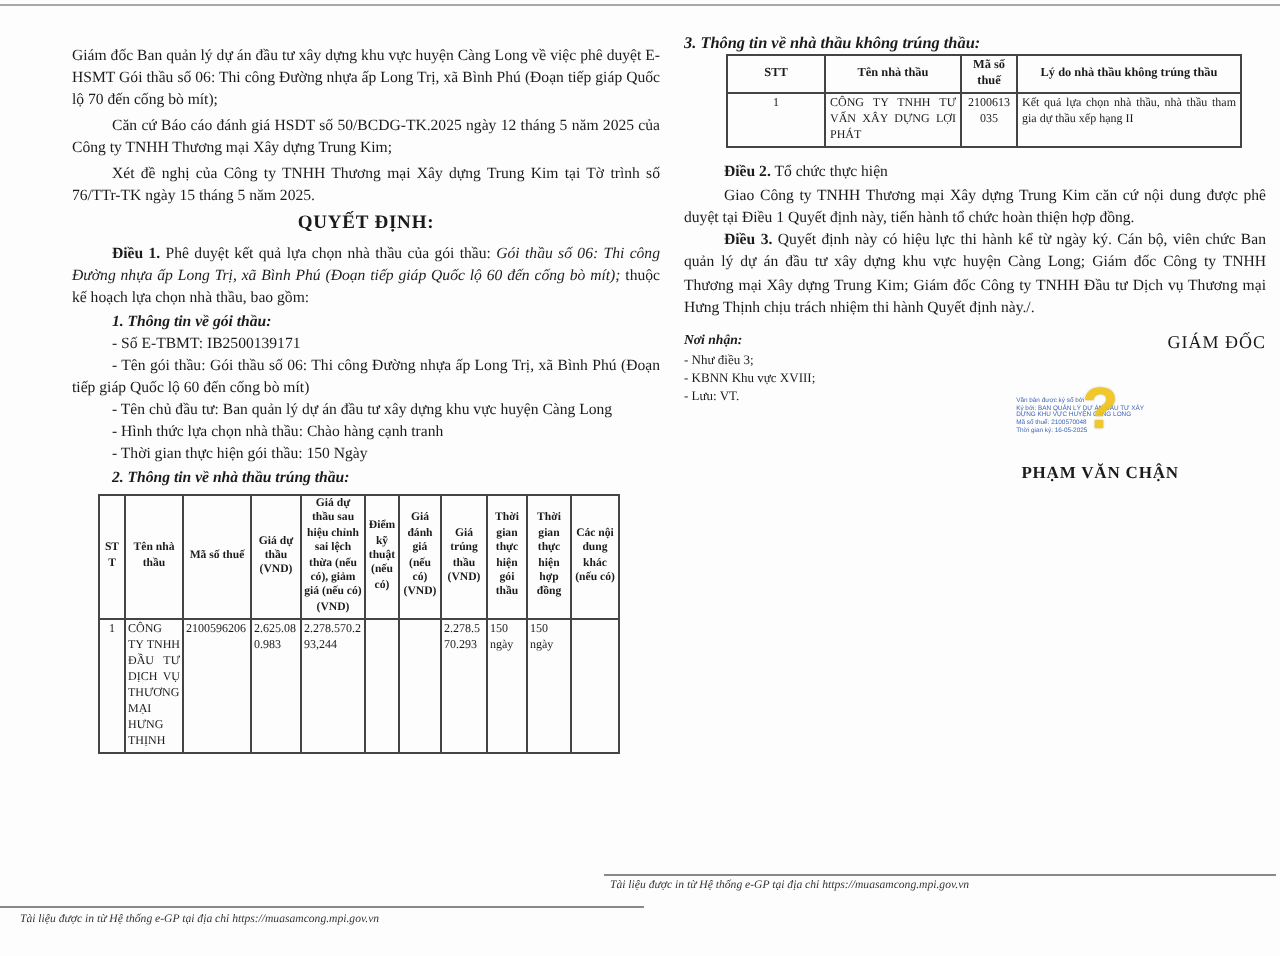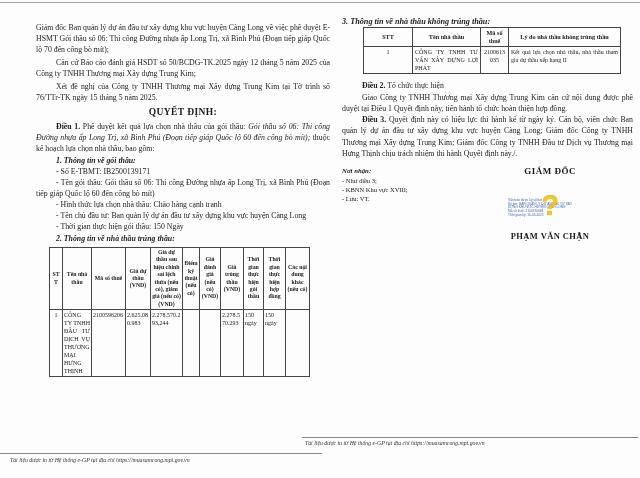--- a/index.html
+++ b/index.html
@@ -38,21 +38,21 @@
   .t2 th,.t2 td{border:1px solid #444;padding:1px 2px;vertical-align:top;word-wrap:break-word;}
   .t2 th{font-size:6.2px;line-height:8px;font-weight:bold;text-align:center;vertical-align:middle;}
   .t2 td{font-size:6px;line-height:8px;}
   .t2 td.ctr{text-align:center;}
   .t2 td.just{text-align:justify;}
 
   .sig-row{display:flex;margin-top:7px;}
   .noinhan{width:118px;font-size:6.5px;line-height:9.3px;}
   .noinhan-title{font-weight:bold;font-style:italic;font-size:6.8px;}
   .sig-col{width:173px;margin-left:12px;text-align:center;position:relative;}
-  .position{font-weight:bold;font-size:9px;letter-spacing:.5px;}
+  .position{font-weight:normal;font-size:9px;letter-spacing:.5px;text-align:right;}
   .stamp{position:relative;width:84px;margin:21px auto 0;height:26px;}
   .stamp-lines{position:relative;z-index:1;text-align:left;font-size:3.2px;line-height:3.9px;
                color:#3f66b8;font-family:"Liberation Sans","DejaVu Sans",sans-serif;}
   .qmark{position:absolute;z-index:2;top:-8px;left:50%;transform:translateX(-50%);
          font-size:29px;line-height:29px;font-weight:bold;color:#f0c419;opacity:.92;
          text-shadow:0 0 1px #b68f00;font-family:"Liberation Sans","DejaVu Sans",sans-serif;}
   .signer{font-weight:bold;font-size:8.5px;letter-spacing:.4px;margin-top:6px;}
 
   .right-rule{position:absolute;left:302px;top:437px;width:336px;height:1px;background:#888;}
   .right-foot{left:305px;top:440px;}
@@ -65,22 +65,22 @@
 
   <section class="page-left">
     <p>Giám đốc Ban quản lý dự án đầu tư xây dựng khu vực huyện Càng Long về việc phê duyệt E-HSMT Gói thầu số 06: Thi công Đường nhựa ấp Long Trị, xã Bình Phú (Đoạn tiếp giáp Quốc lộ 70 đến cống bò mít);</p>
     <p class="indent gap">Căn cứ Báo cáo đánh giá HSDT số 50/BCDG-TK.2025 ngày 12 tháng 5 năm 2025 của Công ty TNHH Thương mại Xây dựng Trung Kim;</p>
     <p class="indent gap italic">Xét đề nghị của Công ty TNHH Thương mại Xây dựng Trung Kim tại Tờ trình số 76/TTr-TK ngày 15 tháng 5 năm 2025.</p>
     <p class="center-title">QUYẾT ĐỊNH:</p>
     <p class="indent"><b>Điều 1.</b><span> Phê duyệt kết quả lựa chọn nhà thầu của gói thầu: </span><i>Gói thầu số 06: Thi công Đường nhựa ấp Long Trị, xã Bình Phú (Đoạn tiếp giáp Quốc lộ 60 đến cống bò mít);</i><span> thuộc kế hoạch lựa chọn nhà thầu, bao gồm:</span></p>
     <p class="indent subhead">1. Thông tin về gói thầu:</p>
     <p class="indent">- Số E-TBMT: IB2500139171</p>
     <p class="indent">- Tên gói thầu: Gói thầu số 06: Thi công Đường nhựa ấp Long Trị, xã Bình Phú (Đoạn tiếp giáp Quốc lộ 60 đến cống bò mít)</p>
+    <p class="indent">- Tên chủ đầu tư: Ban quản lý dự án đầu tư xây dựng khu vực huyện Càng Long</p>
     <p class="indent">- Hình thức lựa chọn nhà thầu: Chào hàng cạnh tranh</p>
-    <p class="indent">- Tên chủ đầu tư: Ban quản lý dự án đầu tư xây dựng khu vực huyện Càng Long</p>
     <p class="indent">- Thời gian thực hiện gói thầu: 150 Ngày</p>
     <p class="indent subhead">2. Thông tin về nhà thầu trúng thầu:</p>
 
     <table class="t1">
       <colgroup>
         <col style="width:13px">
           <col style="width:29px">
           <col style="width:34px">
           <col style="width:25px">
         <col style="width:32px">

